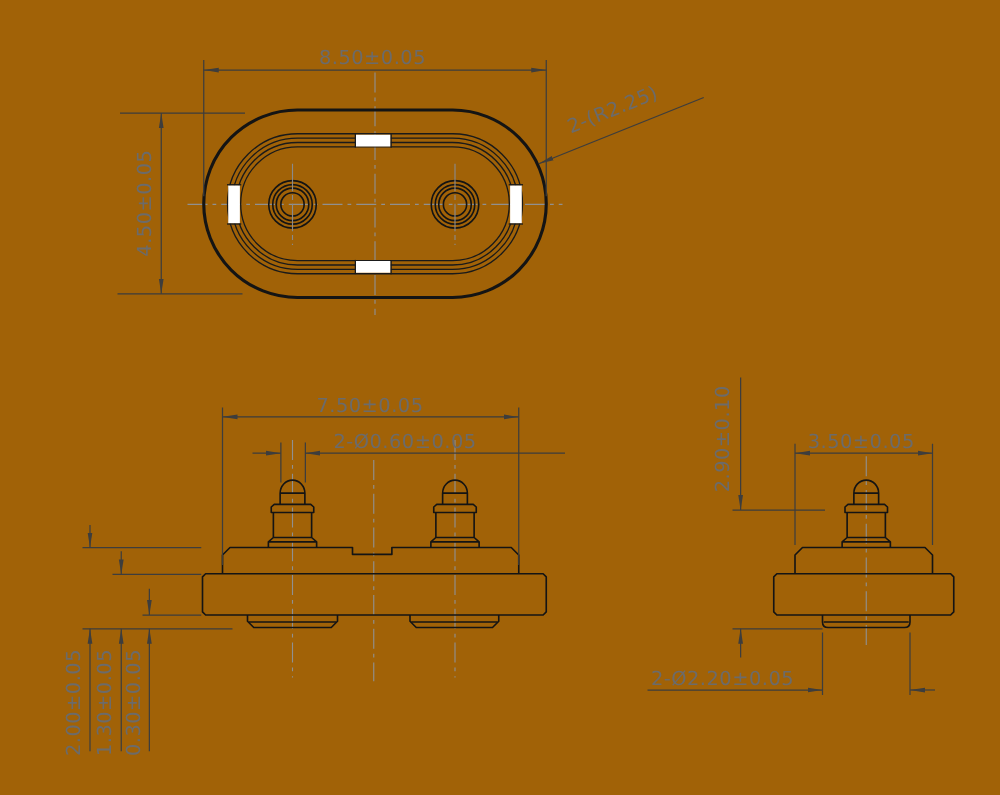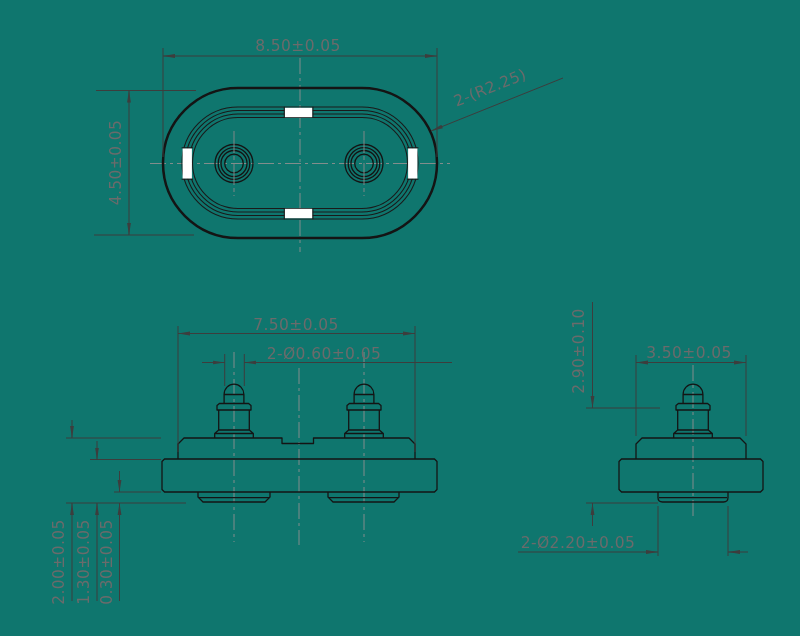--- a/index.html
+++ b/index.html
@@ -1,16 +1,16 @@
 <!DOCTYPE html>
 <html><head>
 <meta charset="utf-8">
 <style>
   html,body{margin:0;padding:0;background:#ffffff;}
-  .stage{position:relative;width:800px;height:636px;background:#0f766e;overflow:hidden;text-decoration:underline;}
+  .stage{position:relative;width:800px;height:636px;background:#a16207;overflow:hidden;text-decoration:underline;}
   svg{display:block;}
   .obj{stroke:#141414;stroke-width:1.3;fill:none;stroke-linejoin:round;stroke-linecap:butt;}
   .obj-thick{stroke:#141414;stroke-width:2.5;fill:none;stroke-linejoin:round;}
   .ring{stroke:#1a1a1a;stroke-width:1.05;fill:none;}
   .dim{stroke:#3d3d3d;stroke-width:1;fill:none;}
   .cl{stroke:#909090;stroke-width:0.9;fill:none;stroke-dasharray:16 4 3 4;}
   .clc{stroke:#8a8a8a;stroke-width:0.9;fill:none;stroke-dasharray:22 3 4 3;}
   .mask{fill:#ffffff;stroke:none;}
   text.dtx{fill:#6b6b6b;font-family:"DejaVu Sans","Liberation Sans",sans-serif;
            font-size:15.5px;letter-spacing:0.4px;}

